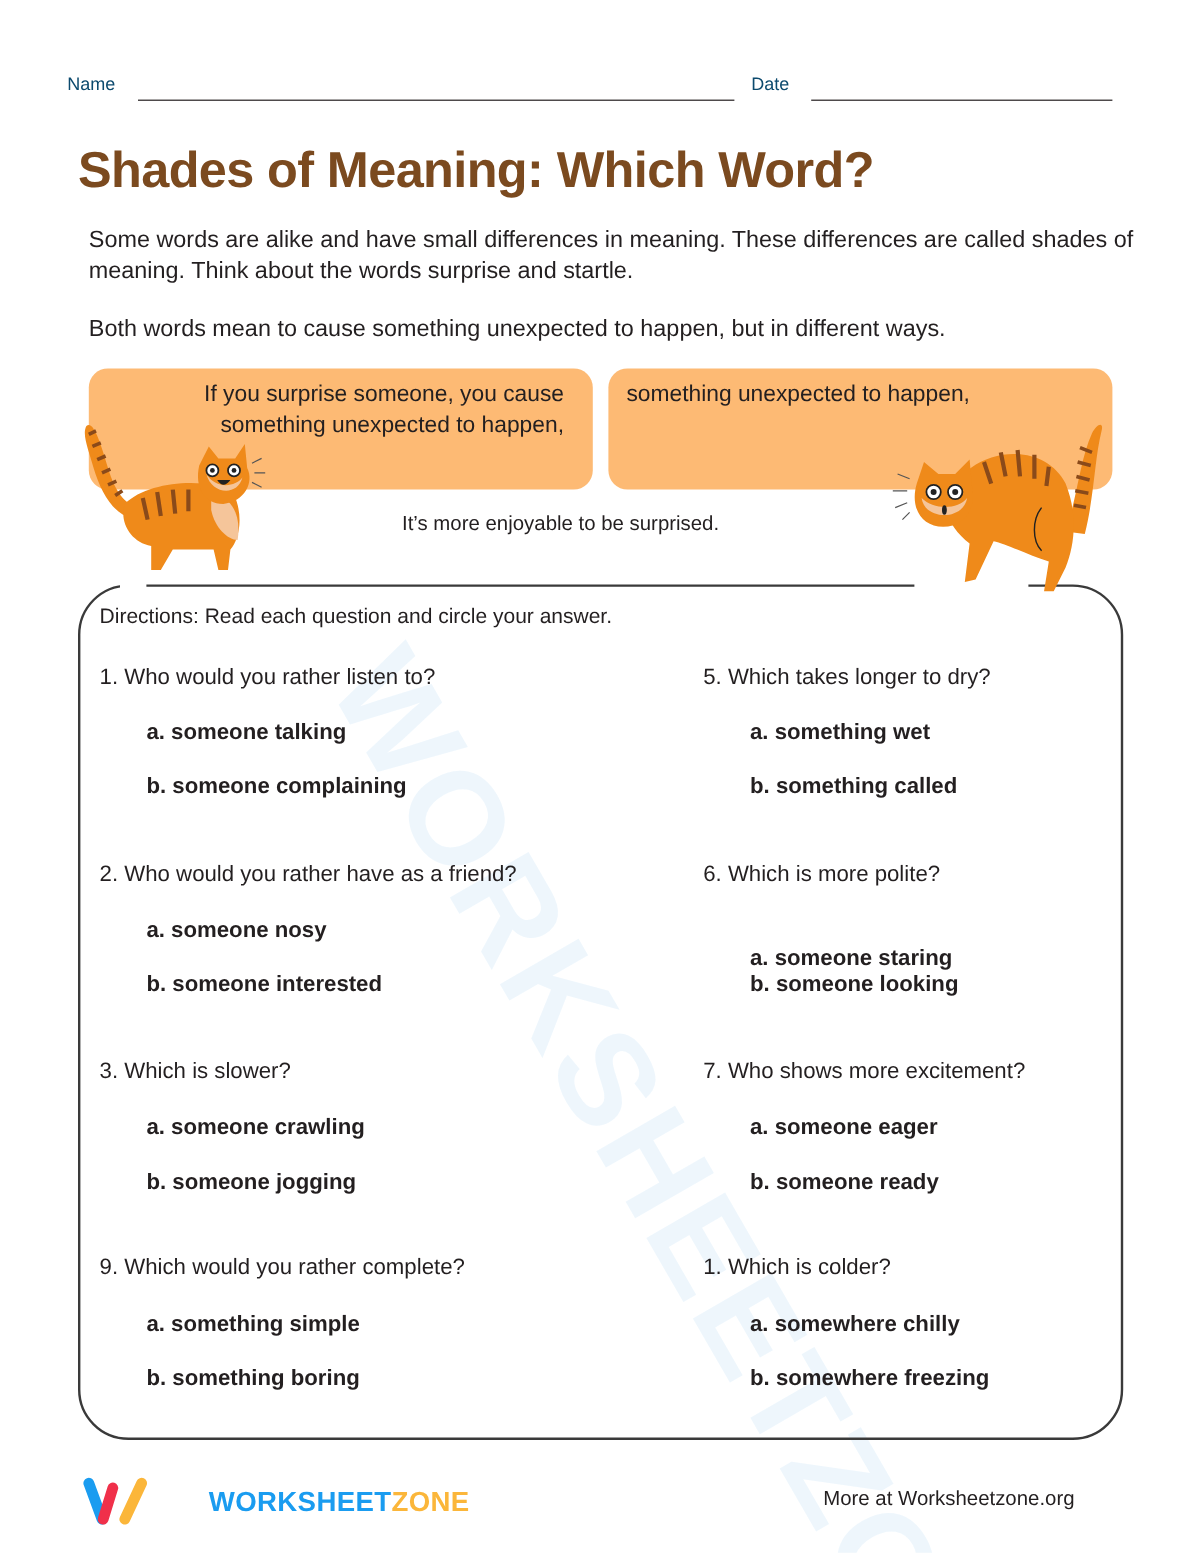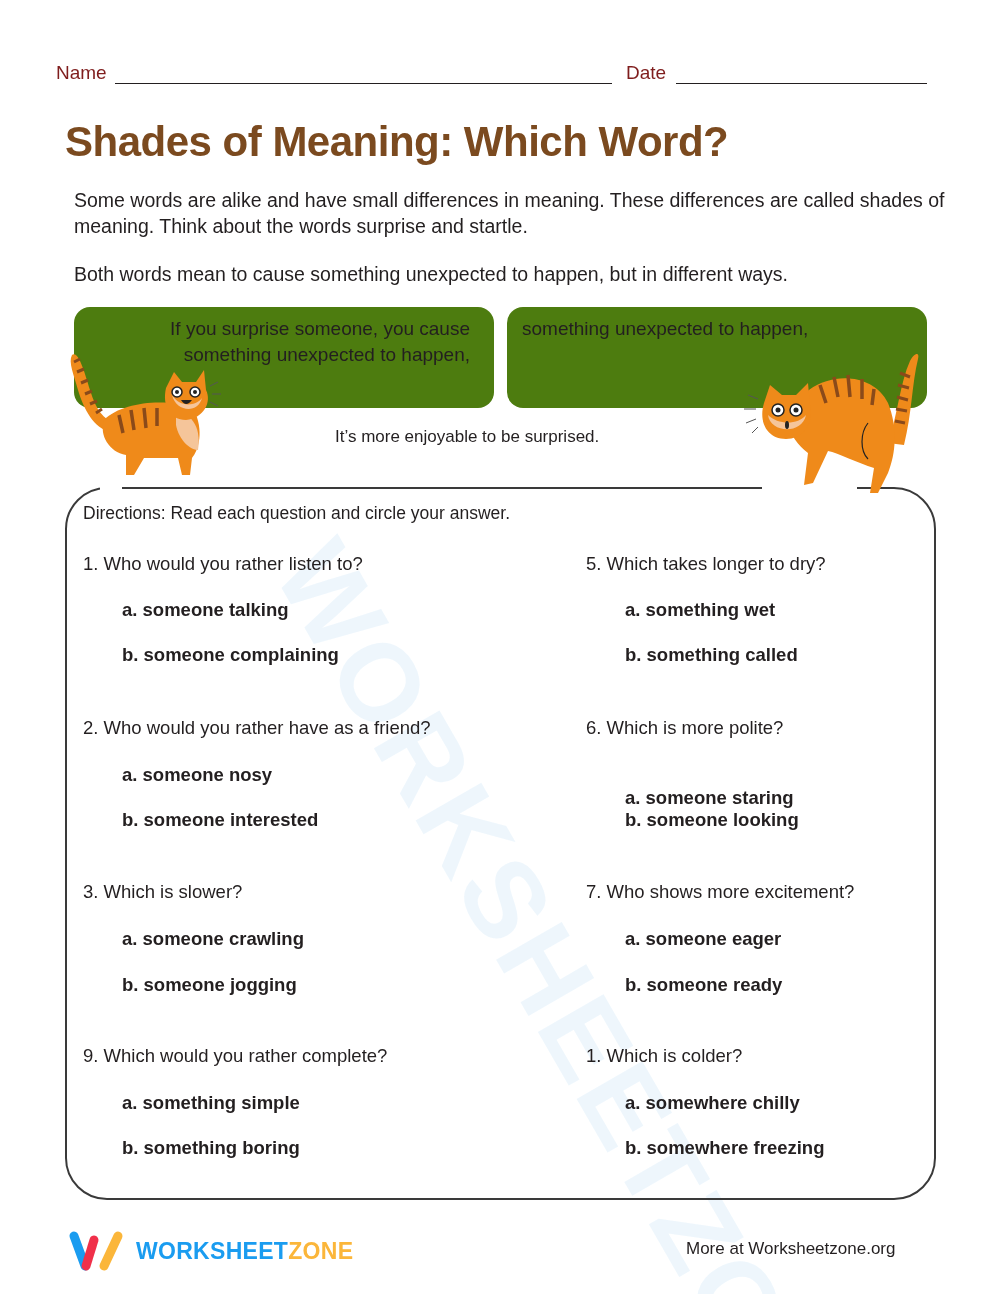--- a/index.html
+++ b/index.html
@@ -1,31 +1,31 @@
 <!DOCTYPE html>
 <html><head>
 <meta charset="utf-8">
 <style>
   * { box-sizing: border-box; margin: 0; padding: 0; }
   html, body { width: 1000px; height: 1294px; background: #ffffff; overflow: hidden; }
   body { position: relative; font-family: "Liberation Sans", "DejaVu Sans", sans-serif; color: #231f20; }
 
-  .header-line { position: absolute; top: 62px; font-size: 19px; color: #7f1d1d; }
+  .header-line { position: absolute; top: 62px; font-size: 15px; color: #0c4a6e; }
   .name-label { left: 56px; }
   .name-line { position: absolute; left: 115px; top: 83px; width: 497px; border-bottom: 1px solid #231f20; }
   .date-label { left: 626px; }
   .date-line { position: absolute; left: 676px; top: 83px; width: 251px; border-bottom: 1px solid #231f20; }
 
   .title { position: absolute; left: 65px; top: 118px; font-size: 42px; color: #7b4a1f; letter-spacing: -0.5px; font-weight: bold; }
 
   .intro { position: absolute; left: 74px; font-size: 19.5px; line-height: 26px; color: #231f20; width: 880px; }
   .intro-1 { top: 187px; }
   .intro-2 { top: 261px; }
 
-  .bubble { position: absolute; top: 307px; height: 101px; background: #4d7c0f; border-radius: 16px; font-size: 19px; line-height: 25.5px; color: #231f20; padding-top: 9px; }
+  .bubble { position: absolute; top: 307px; height: 101px; background: #fdba74; border-radius: 16px; font-size: 19px; line-height: 25.5px; color: #231f20; padding-top: 9px; }
   .bubble-left { left: 74px; width: 420px; text-align: right; padding-right: 24px; }
   .bubble-right { left: 507px; width: 420px; text-align: left; padding-left: 15px; }
 
   .enjoy { position: absolute; left: 335px; top: 427px; font-size: 17px; color: #231f20; }
 
   .cat { position: absolute; }
   .cat-left { left: 64px; top: 340px; width: 175px; height: 140px; }
   .cat-right { left: 728px; top: 333px; width: 195px; height: 160px; }
 
   .watermark { position: absolute; left: 360px; top: 520px; font-size: 110px; font-weight: bold; color: #e3f1fb; transform: rotate(60deg); transform-origin: left top; opacity: 0.6; letter-spacing: 4px; pointer-events: none; }
@@ -34,21 +34,21 @@
   .gap { position: absolute; top: 484px; height: 8px; background: #ffffff; }
   .gap-1 { left: 100px; width: 22px; }
   .gap-2 { left: 762px; width: 95px; }
 
   .directions { position: absolute; left: 83px; top: 503px; font-size: 17.5px; color: #231f20; }
   .q { position: absolute; font-size: 18.5px; color: #231f20; }
   .opt { position: absolute; font-size: 18.5px; color: #231f20; font-weight: bold; }
 
   .footer-logo { position: absolute; left: 68px; top: 1230px; display: flex; align-items: center; }
   .logo-text { font-size: 23px; font-weight: bold; letter-spacing: 0.3px; margin-left: 10px; }
-  .logo-text .w1 { color: #1a9cf0; }
+  .logo-text .w1 { color: #1a9cf0; margin-left: 38px; }
   .logo-text .w2 { color: #fbb63a; }
   .more { position: absolute; left: 686px; top: 1239px; font-size: 17px; color: #231f20; }
 </style>
 </head>
 <body>
 
 <span class="header-line name-label">Name</span>
 <div class="name-line"></div>
 <span class="header-line date-label">Date</span>
 <div class="date-line"></div>

